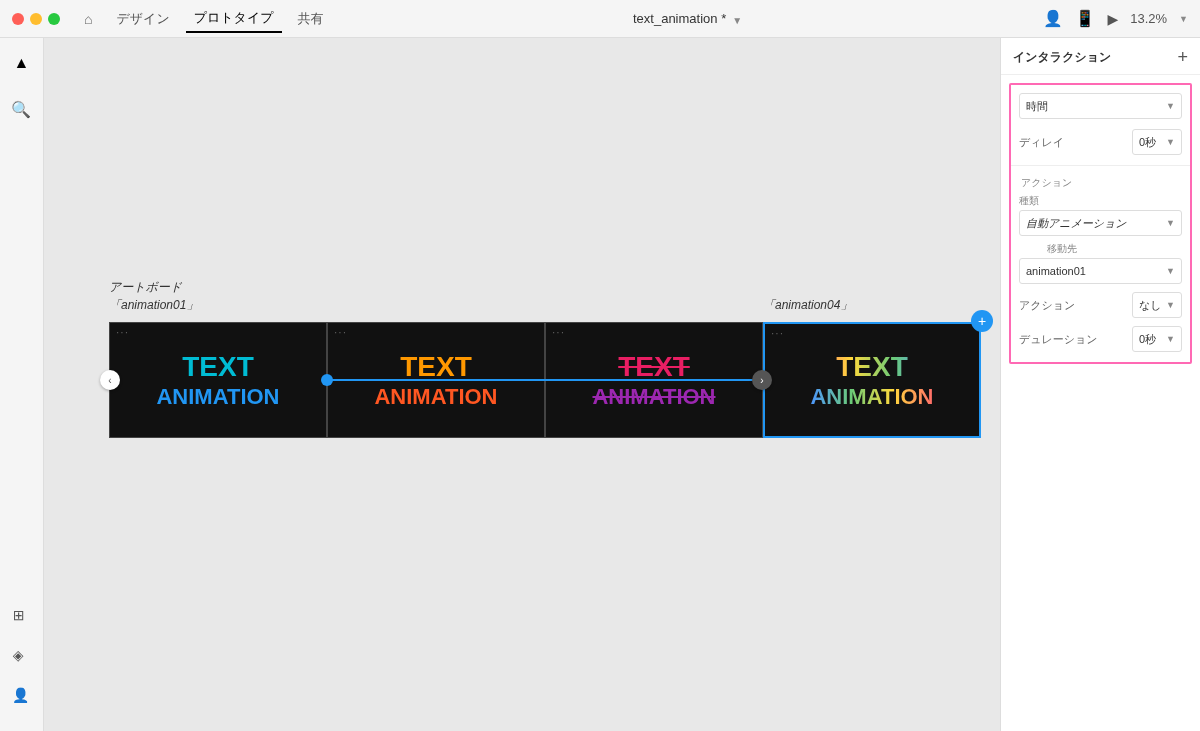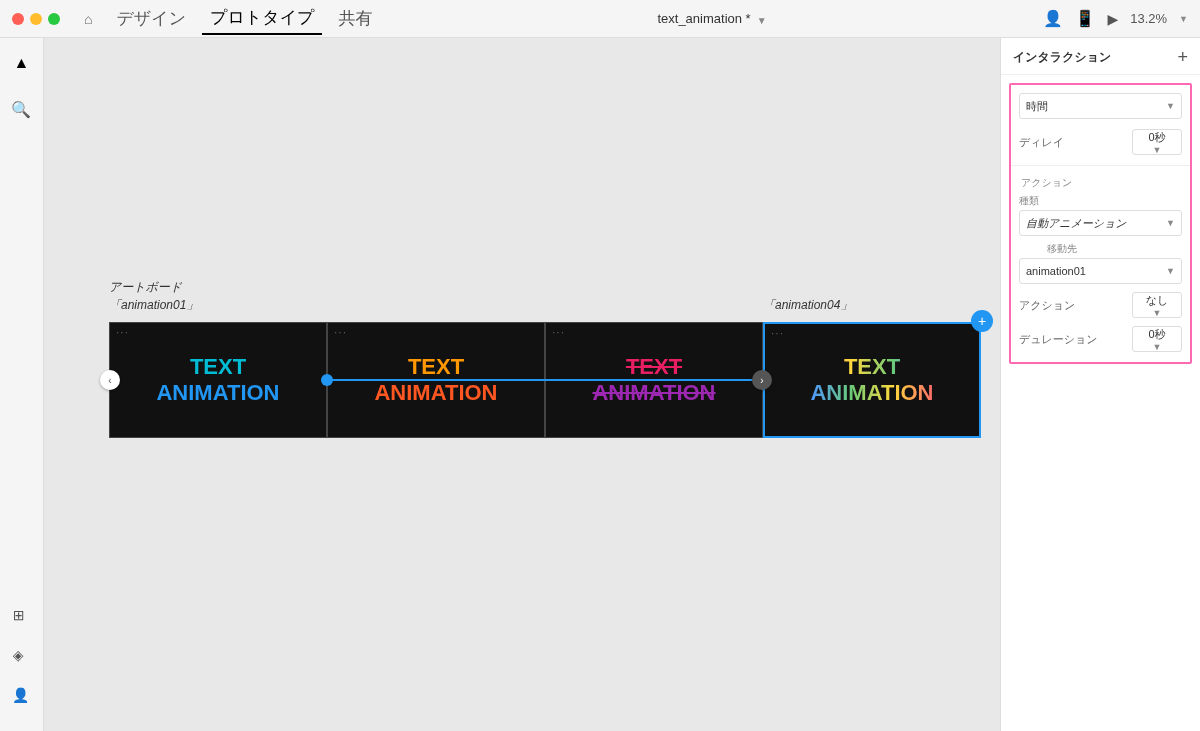--- a/index.html
+++ b/index.html
@@ -15,21 +15,21 @@
       padding: 0 12px;
       gap: 8px;
       flex-shrink: 0;
     }
     .traffic-lights { display: flex; gap: 6px; margin-right: 8px; }
     .tl { width: 12px; height: 12px; border-radius: 50%; }
     .tl-red { background: #ff5f57; }
     .tl-yellow { background: #ffbd2e; }
     .tl-green { background: #28c940; }
     .home-icon { font-size: 14px; color: #666; margin: 0 8px; }
-    .nav-item { font-size: 17px; color: #555; padding: 4px 8px; cursor: pointer; }
+    .nav-item { font-size: 13px; color: #555; padding: 4px 8px; cursor: pointer; }
     .nav-item.active { color: #000; border-bottom: 2px solid #000; font-weight: 500; }
     .title-center { flex: 1; display: flex; justify-content: center; align-items: flex-end; gap: 6px; font-size: 13px; color: #333; }
     .right-controls { display: flex; align-items: center; gap: 12px; }
     .play-btn { color: #555; font-size: 14px; }
     .zoom-text { font-size: 13px; color: #555; }
 
     
     .main-layout { display: flex; flex: 1; overflow: hidden; }
 
     
@@ -98,21 +98,21 @@
       font-size: 10px;
       color: #666;
       letter-spacing: 1px;
     }
 
     
     .frame-text {
       text-align: center;
       line-height: 1.2;
     }
-    .frame-text .line1 { font-size: 22px; font-weight: 700; display: block; }
+    .frame-text .line1 { font-size: 28px; font-weight: 700; display: block; }
     .frame-text .line2 { font-size: 22px; font-weight: 700; display: block; }
 
     
     .frame1-text .line1 { color: #00bcd4; }
     .frame1-text .line2 { color: #2196f3; }
 
     
     .frame2-text .line1 { color: #ff9800; }
     .frame2-text .line2 { color: #ff5722; }
 
@@ -240,21 +240,20 @@
       border: 1px solid #ddd;
       border-radius: 3px;
       background: white;
       font-size: 11px;
       color: #333;
       padding: 0 6px;
       display: flex;
       align-items: center;
       justify-content: space-between;
       cursor: pointer;
-      flex-direction: column;
     }
   </style>
 </head>
 <body>
 
 <div class="titlebar">
   <div class="traffic-lights">
     <div class="tl tl-red"></div>
     <div class="tl tl-yellow"></div>
     <div class="tl tl-green"></div>

